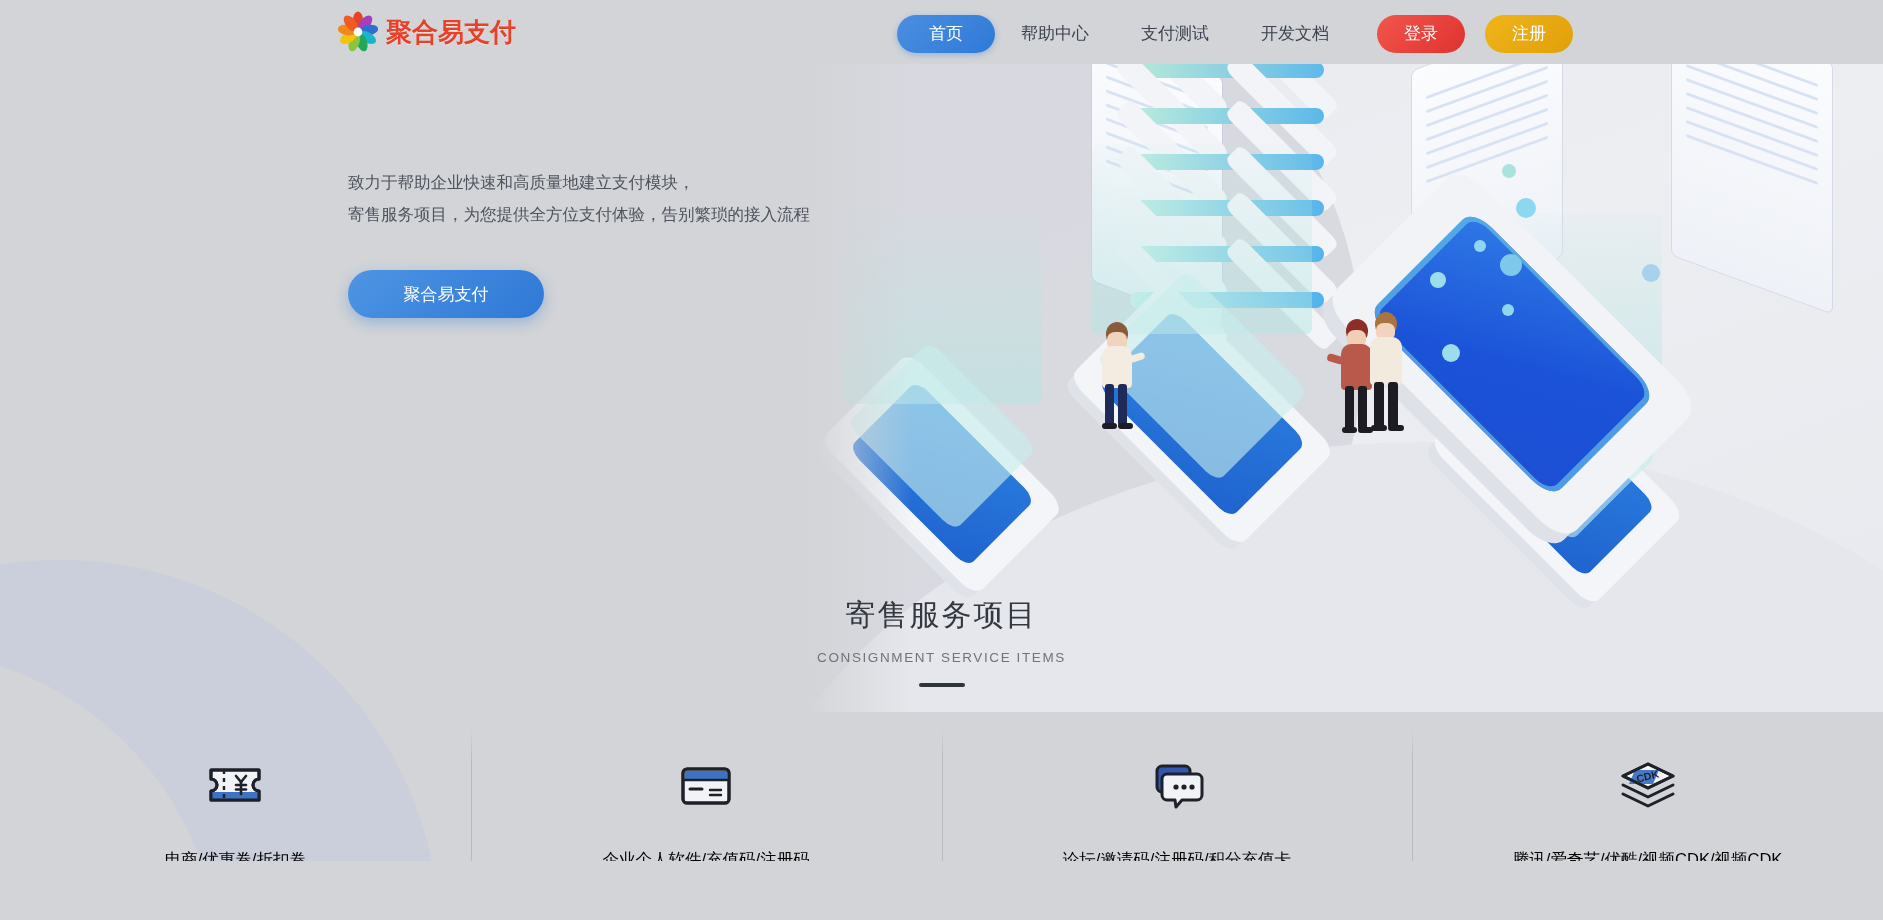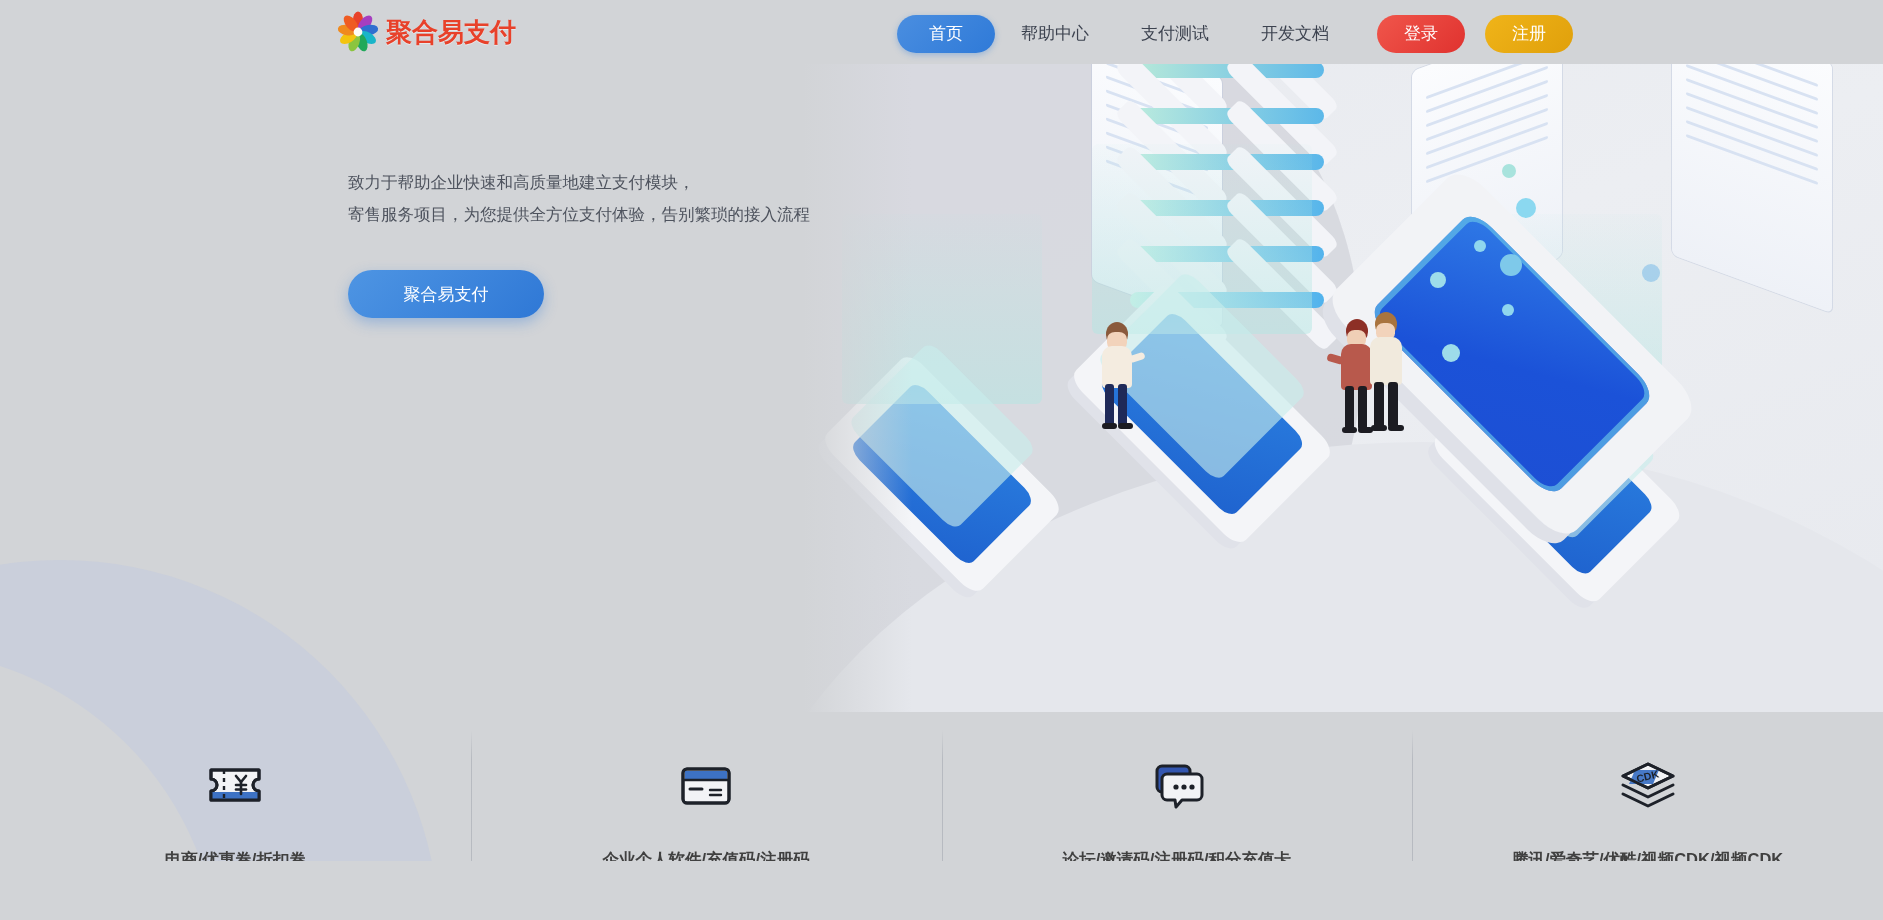--- a/index.html
+++ b/index.html
@@ -253,21 +253,21 @@
   .svc{
     flex:1; display:flex; flex-direction:column; align-items:center;
     justify-content:flex-start; position:relative; padding-top:10px;
   }
   .svc + .svc::before{
     content:""; position:absolute; left:0; top:-15px; width:1px; height:160px;
     background: linear-gradient(180deg, rgba(150,155,165,0), rgba(150,155,165,.45) 18%, rgba(150,155,165,.45) 82%, rgba(150,155,165,0));
   }
   .svc-icon{ height:62px; display:flex; align-items:center; justify-content:center;}
   .svc-label{
-    margin-top:32px; font-size:16.5px; color:#404040; white-space:nowrap;font-weight:bold;
+    margin-top:32px; font-size:16.5px; color:#000000; white-space:nowrap;
   }
 </style>
 </head>
 <body>
 
 <div class="page">
 
   <div class="bg-blob-left"></div>
   <div class="bg-blob-left2"></div>
 
@@ -454,20 +454,25 @@
   </div>
 
   <div class="hero-text">
     <div class="hero-sub">
       <div>致力于帮助企业快速和高质量地建立支付模块，</div>
       <div>寄售服务项目，为您提供全方位支付体验，告别繁琐的接入流程</div>
     </div>
     <button class="cta">聚合易支付</button>
   </div>
 
+  <div class="section-head">
+    <div class="cn">寄售服务项目</div>
+    <div class="en">CONSIGNMENT SERVICE ITEMS</div>
+    <div class="section-rule"></div>
+  </div>
 
   <div class="services">
 
     <div class="svc">
       <span class="svc-icon">
         <svg width="58" height="50" viewBox="0 0 58 50">
           <path d="M5 9 h48 v9 a6 6 0 0 0 0 12 v9 h-48 v-9 a6 6 0 0 0 0 -12 z" fill="#f2f3f6" stroke="#1d2129" stroke-width="3" stroke-linejoin="round"></path>
           <path d="M5 31 h48 v8 h-48 z" fill="#3d72c4"></path>
           <path d="M5 9 h48 v9 a6 6 0 0 0 0 12 v9 h-48 v-9 a6 6 0 0 0 0 -12 z" fill="none" stroke="#1d2129" stroke-width="3" stroke-linejoin="round"></path>
           <path d="M18 9 V39" stroke="#1d2129" stroke-width="2.4" stroke-dasharray="4 4"></path>

